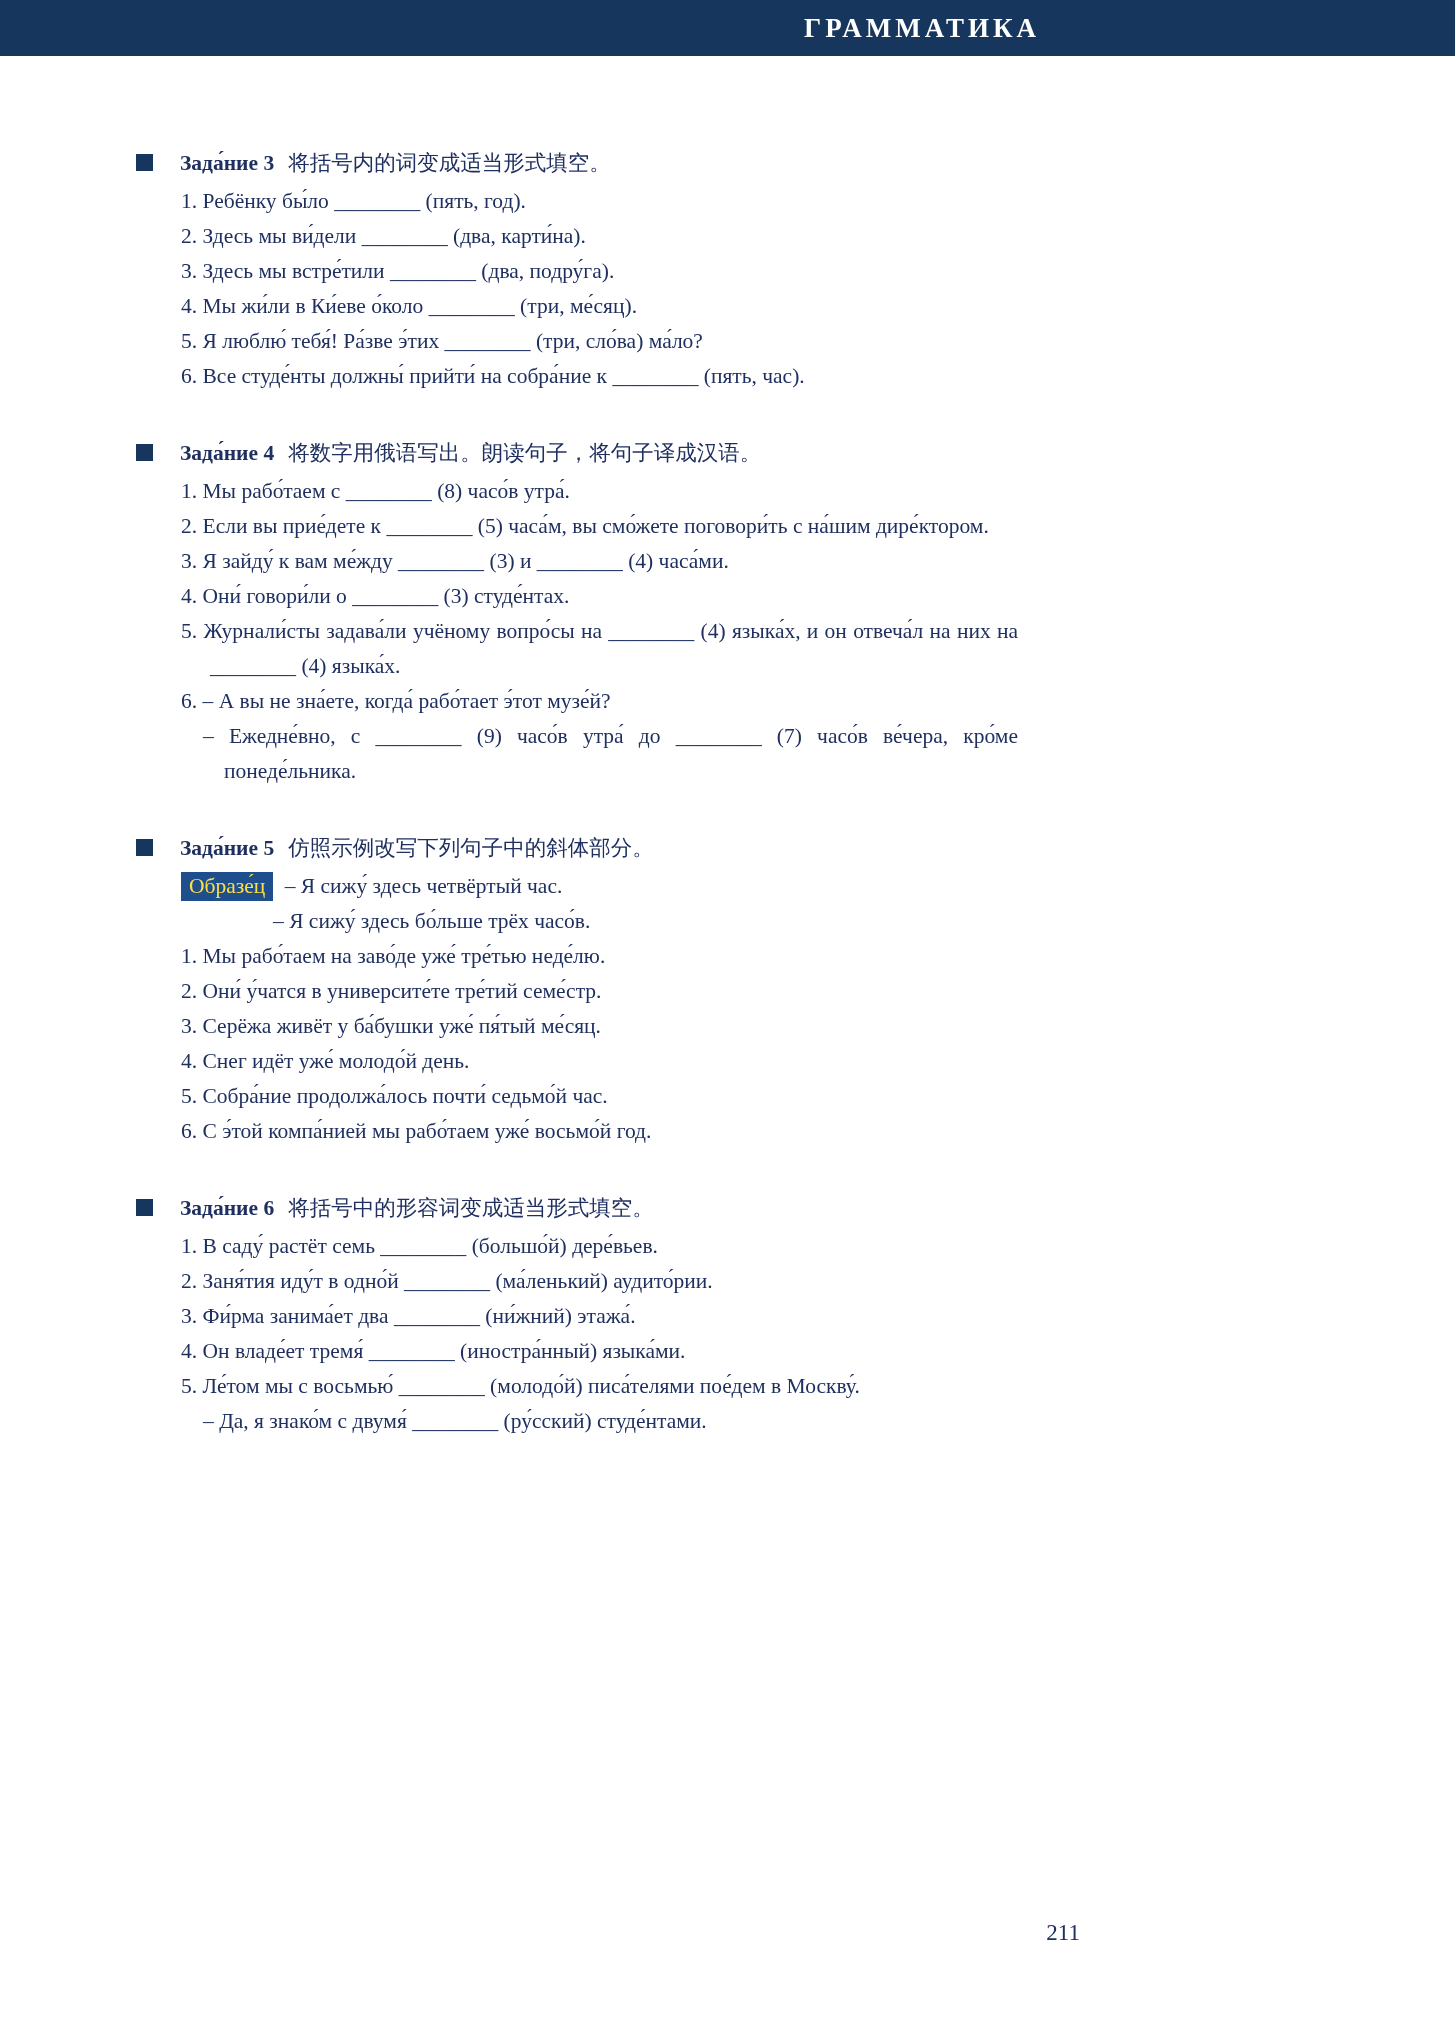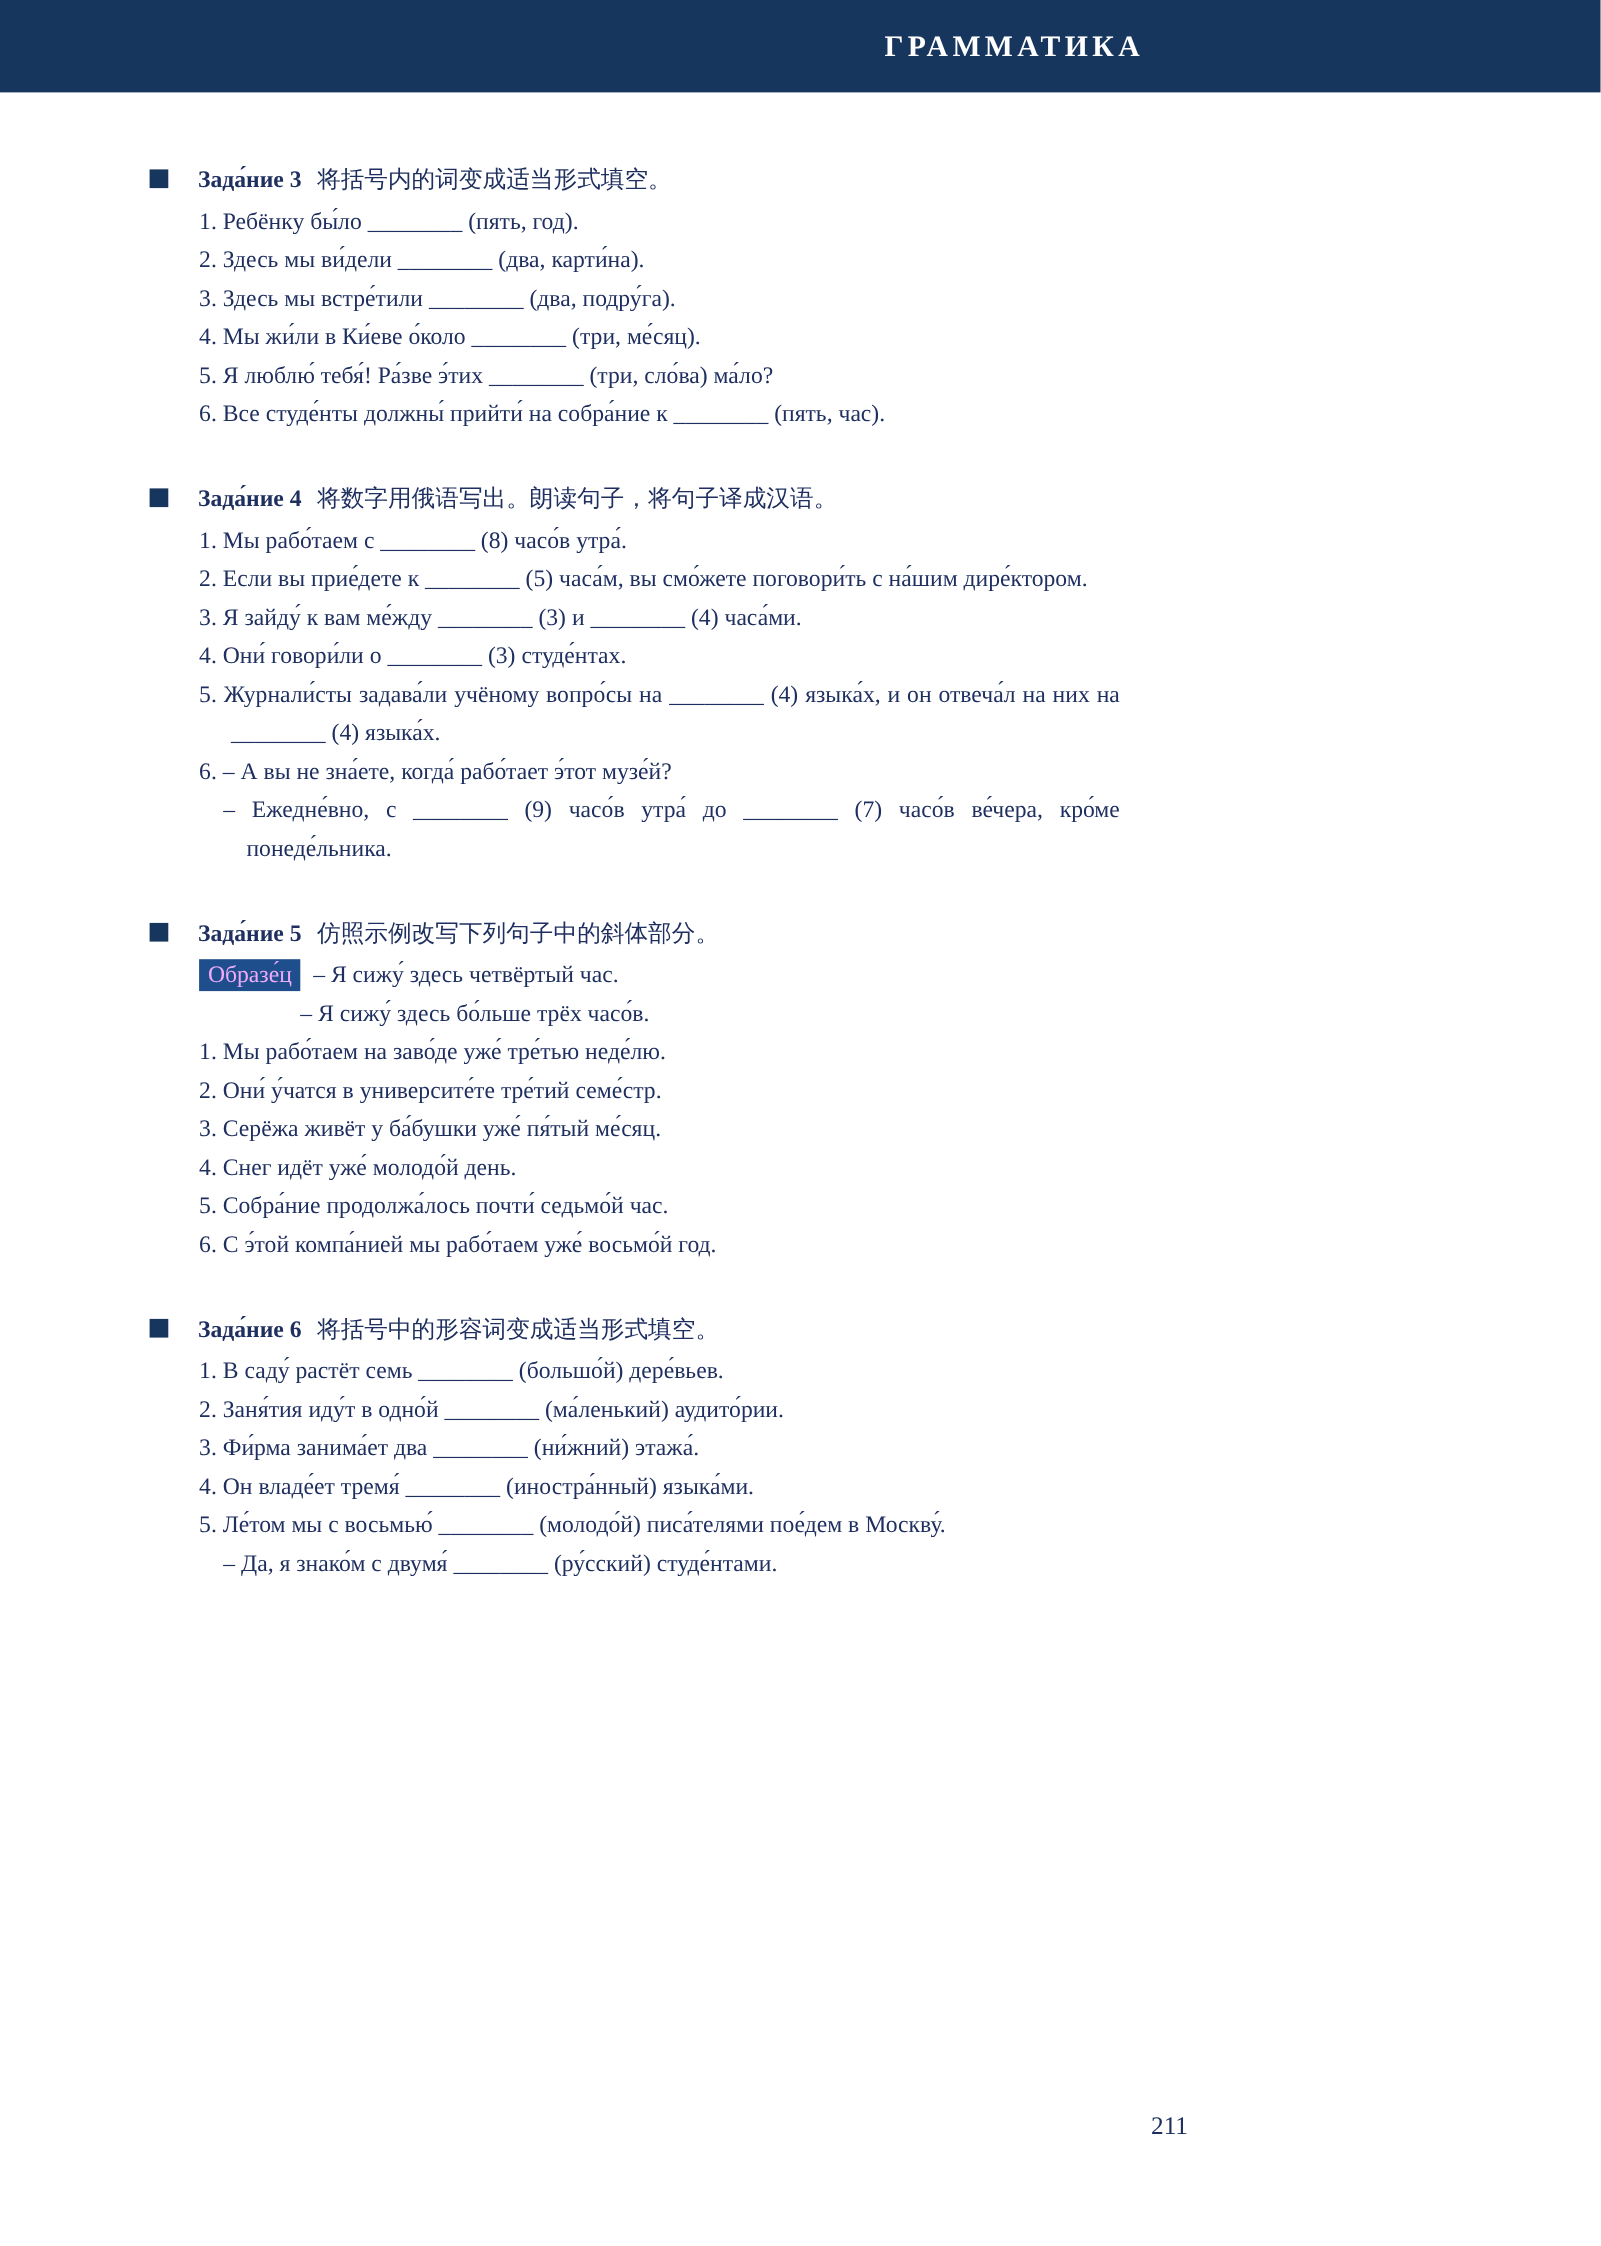--- a/index.html
+++ b/index.html
@@ -7,21 +7,21 @@
   body {
     width: 1455px; height: 2042px;
     background: #ffffff;
     font-family: "Liberation Serif", "DejaVu Serif", serif;
     color: #1f3060;
     position: relative;
     overflow: hidden;
   }
   .topbar {
     position: absolute; top: 0; left: 0;
-    width: 1455px; height: 84px;
+    width: 1455px; height: 56px;
     background: #17365d;
     display: flex; align-items: center; justify-content: flex-end;
     padding-right: 415px;
   }
   .topbar-title {
     color: #ffffff;
     font-size: 27px;
     font-weight: bold;
     letter-spacing: 4px;
   }
@@ -54,21 +54,21 @@
     text-indent: -21px;
     text-align: justify;
   }
   .num { }
   .seg.italic { }
   .example { margin-left: 45px; }
   .ex-line.first { }
   .ex-line.second { padding-left: 92px; }
   .badge {
     background: #1f4e8c;
-    color: #f0abfc;
+    color: #fde047;
     padding: 2px 8px 3px 8px;
     margin-right: 6px;
   }
   .page-number {
     position: absolute;
     top: 1920px;
     left: 632px;
     width: 448px;
     text-align: right;
     font-size: 23px;

